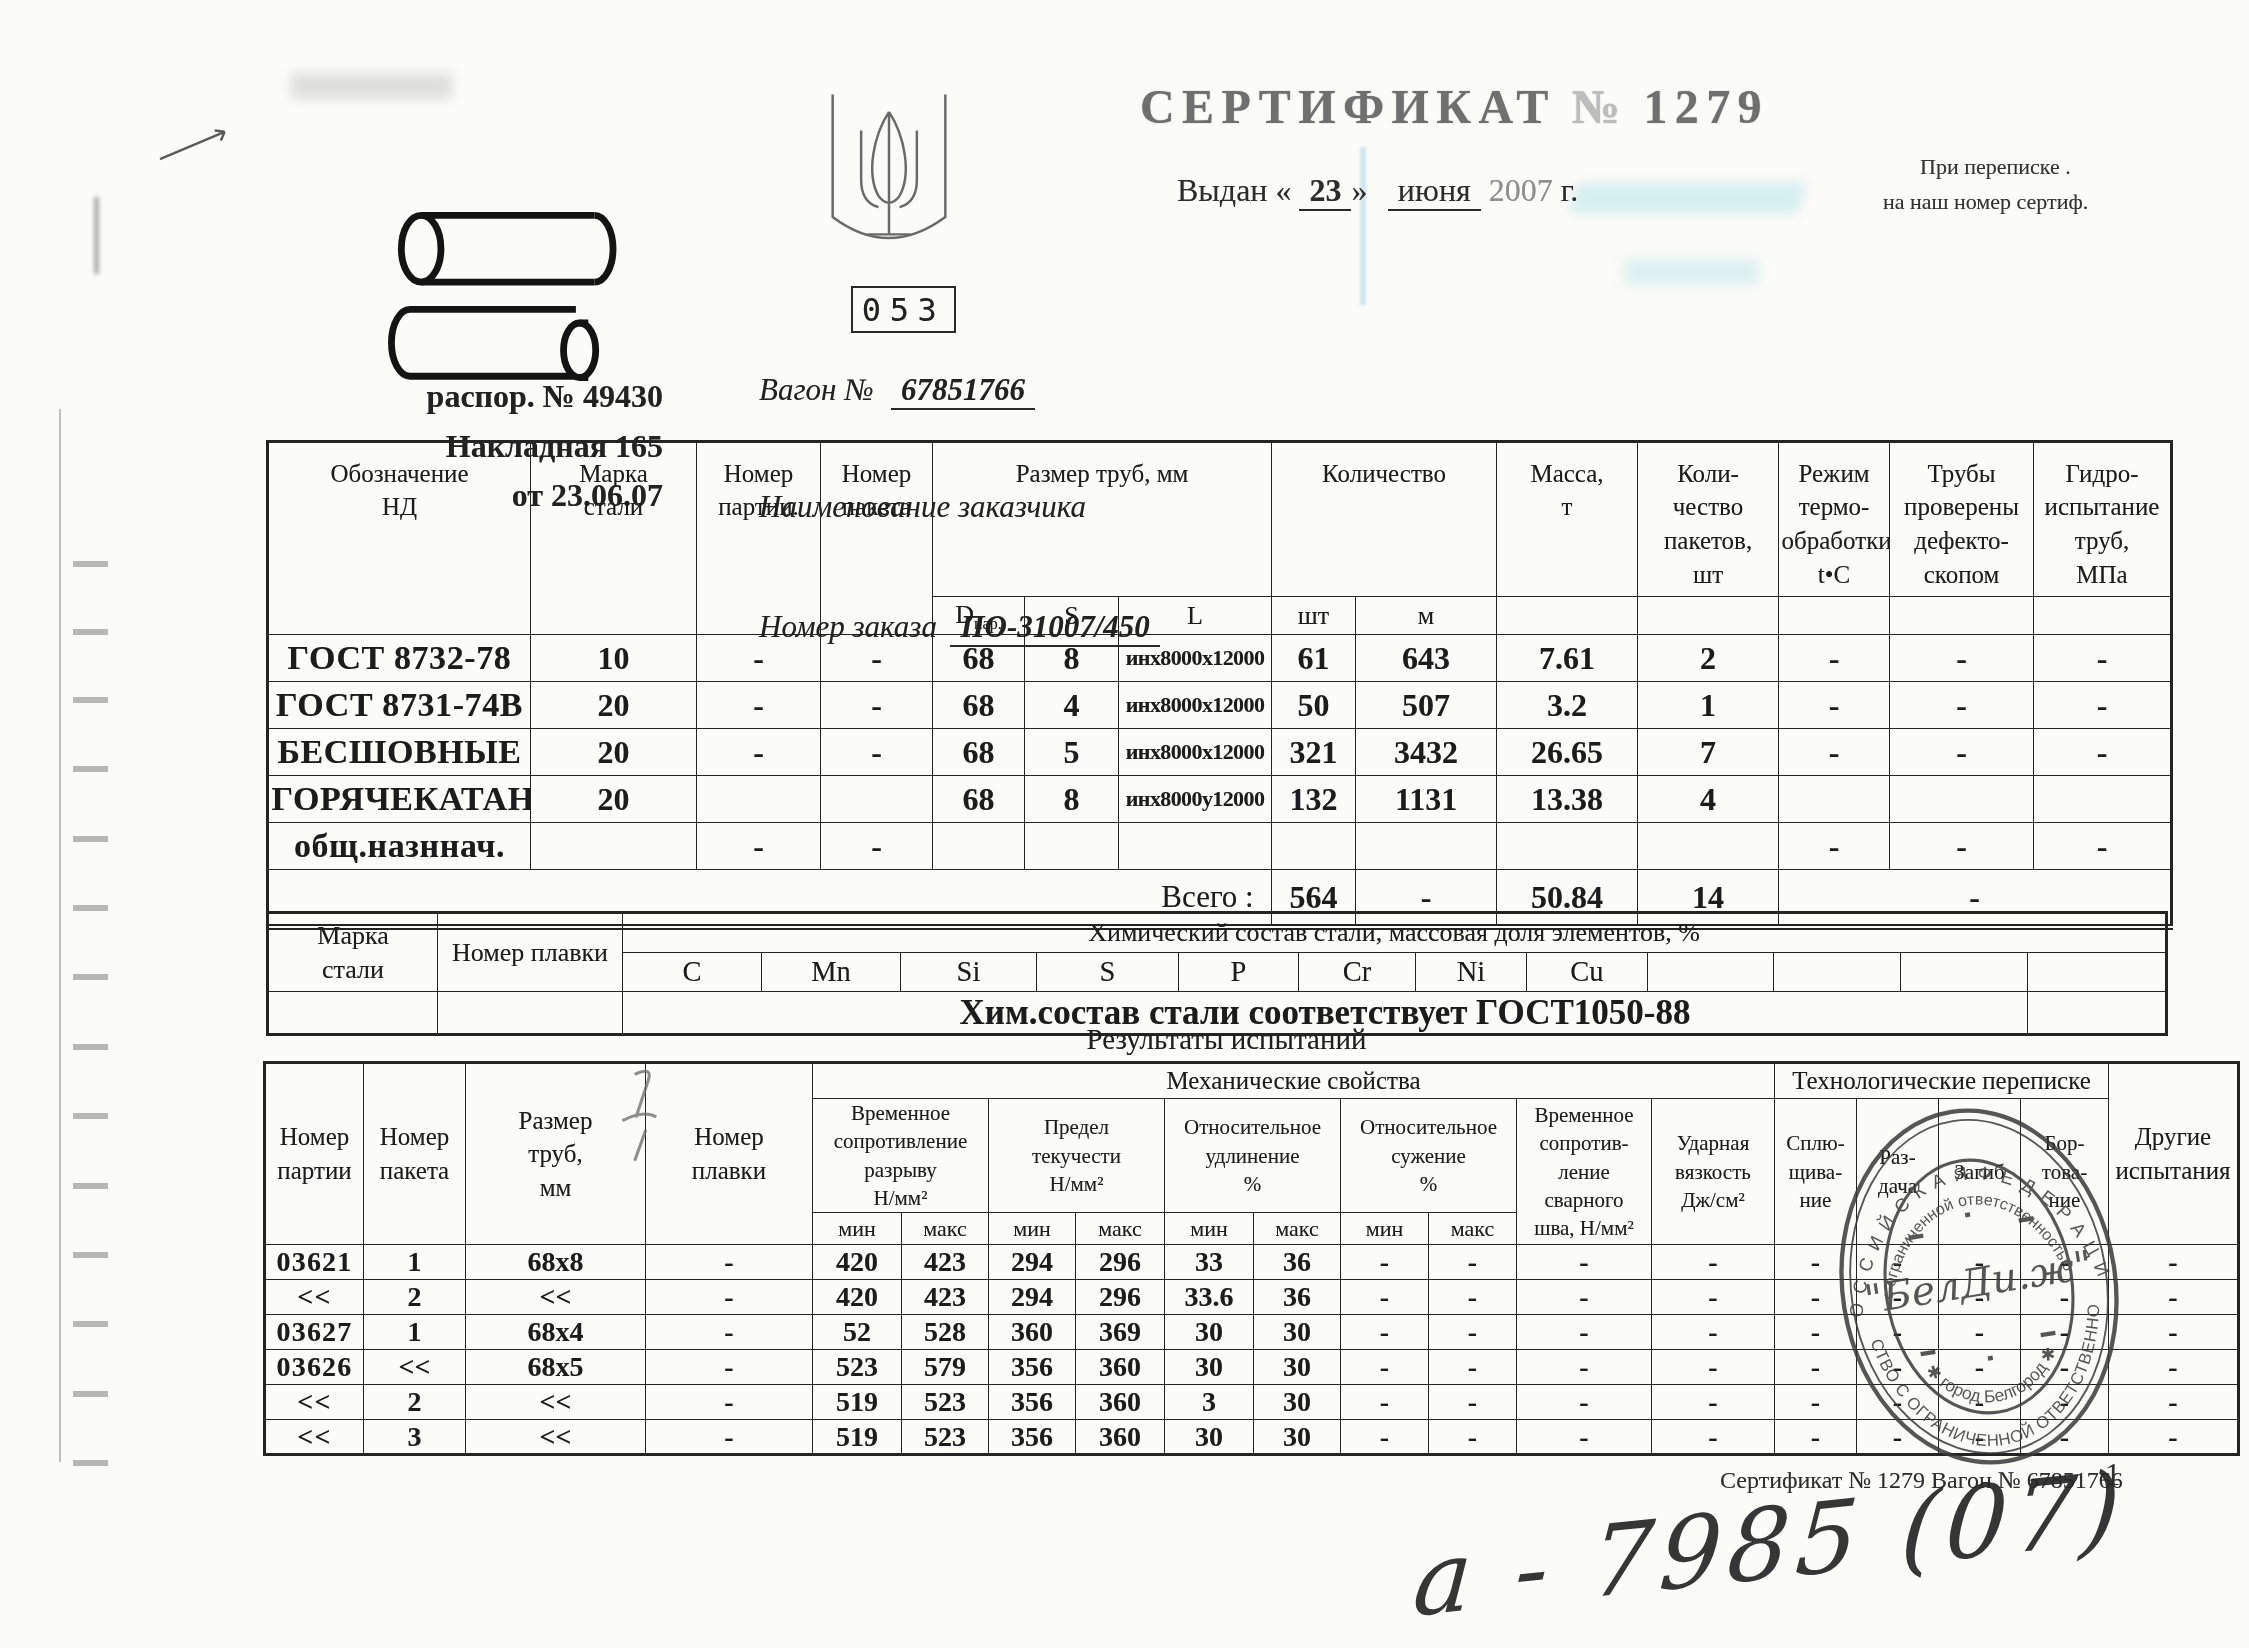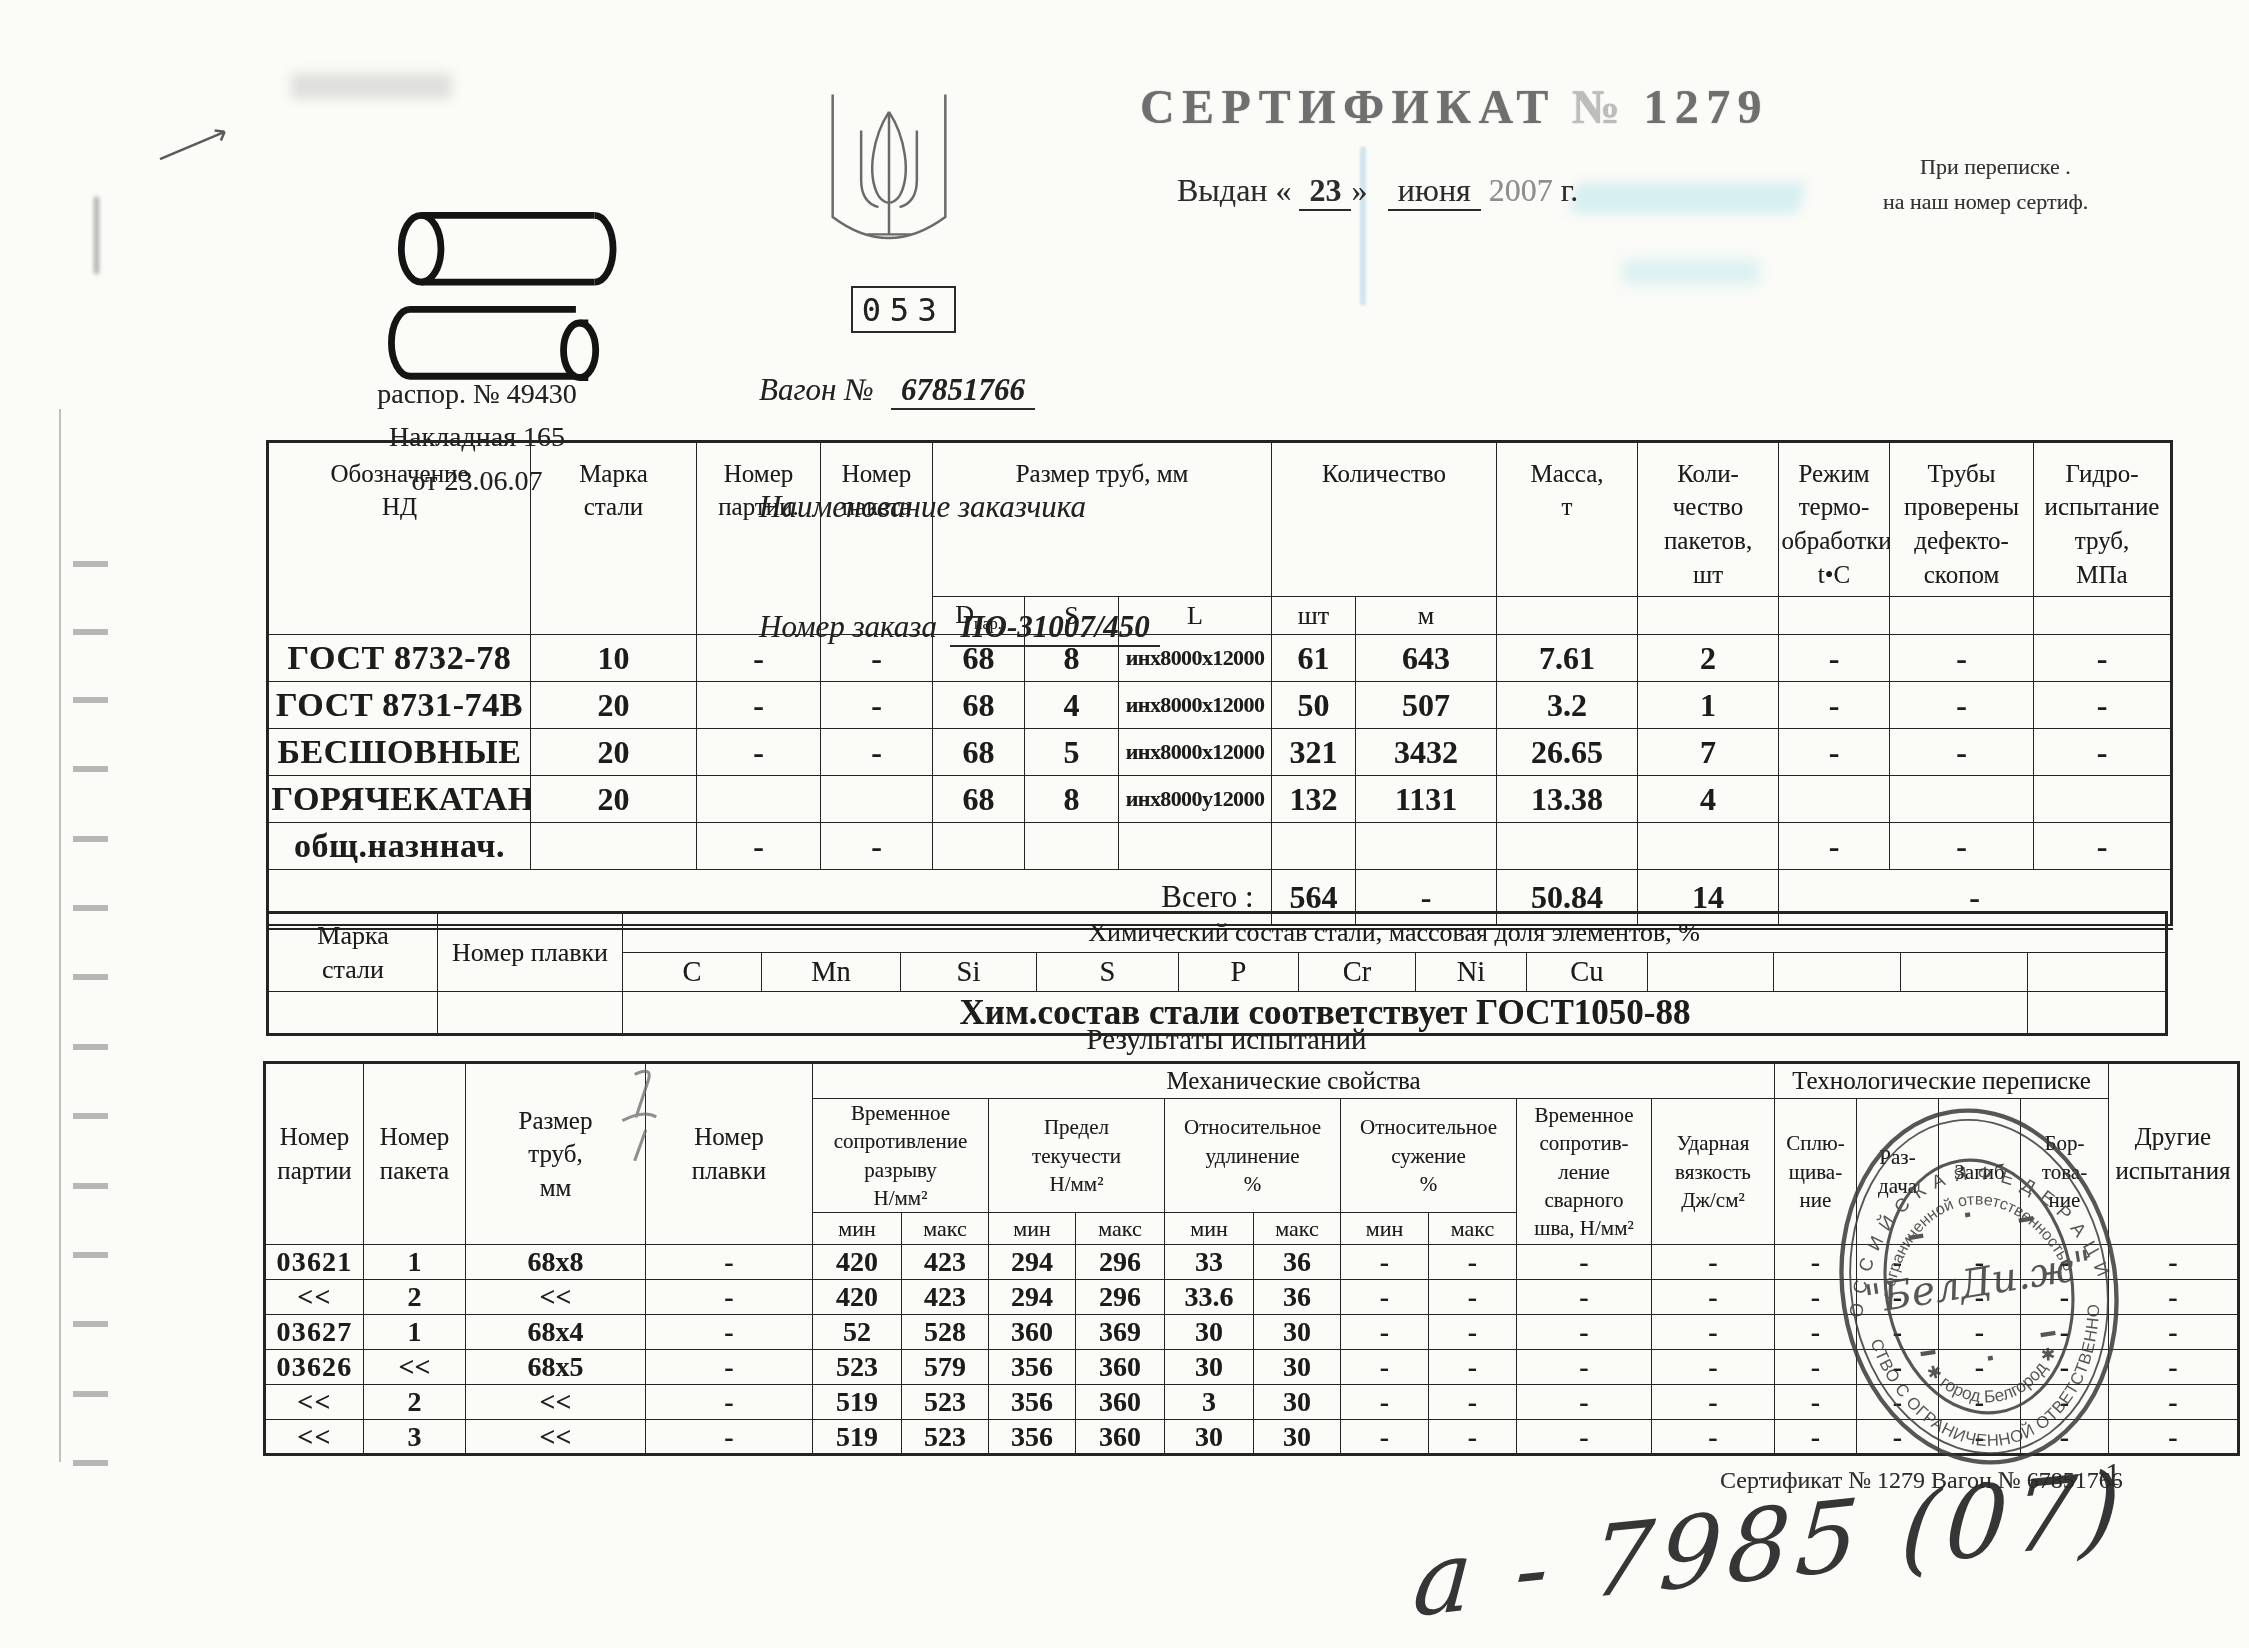--- a/index.html
+++ b/index.html
@@ -5,21 +5,21 @@
   html,body{margin:0;padding:0;background:#9a9a9a;}
   #page{position:relative;width:2250px;height:1648px;background:#fbfbf7;overflow:hidden;
         font-family:"Liberation Serif","DejaVu Serif",serif;color:#1c1c1c;
         background-image:radial-gradient(rgba(0,0,0,.015) 0.6px,transparent 0.6px);background-size:5.6px 5.6px;}
   .abs{position:absolute;}
   .scan{text-shadow:0 0 0.6px rgba(70,70,70,.45);}
 
   
   .company{left:217px;top:108px;width:403px;text-align:center;font-size:29px;line-height:1.45;
            color:#5d5d5d;filter:blur(0.4px);}
-  .dispatch{left:291px;top:372px;width:372px;text-align:center;font-size:28px;line-height:1.55;color:#222;}
+  .dispatch{left:291px;top:372px;width:372px;text-align:right;font-size:32px;line-height:1.55;color:#222;font-weight:bold;}
   .field-label{font-size:31px;color:#222;font-style:italic;}
   .num{font-weight:bold;}
   .u{border-bottom:2.5px solid #2a2a2a;padding:0 10px 1.2px 10px;}
   .title{left:1140px;top:79px;font-size:48px;font-weight:bold;letter-spacing:7.4px;color:#6f6f6f;
          text-shadow:0 0 1.2px #9a9a9a;filter:blur(0.2px);}
   .title .no{color:#bdbdbd;margin:0 16px;}
   .issued{left:1177px;top:172px;font-size:32px;color:#2c2c2c;}
   .issued .faded{color:#8f8f8f;}
   .note{left:1883px;top:149px;width:347px;font-size:22px;line-height:1.6;color:#333;}
   .badge{left:851px;top:286px;border:2.5px solid #2a2a2a;padding:2.5px 8.7px;

